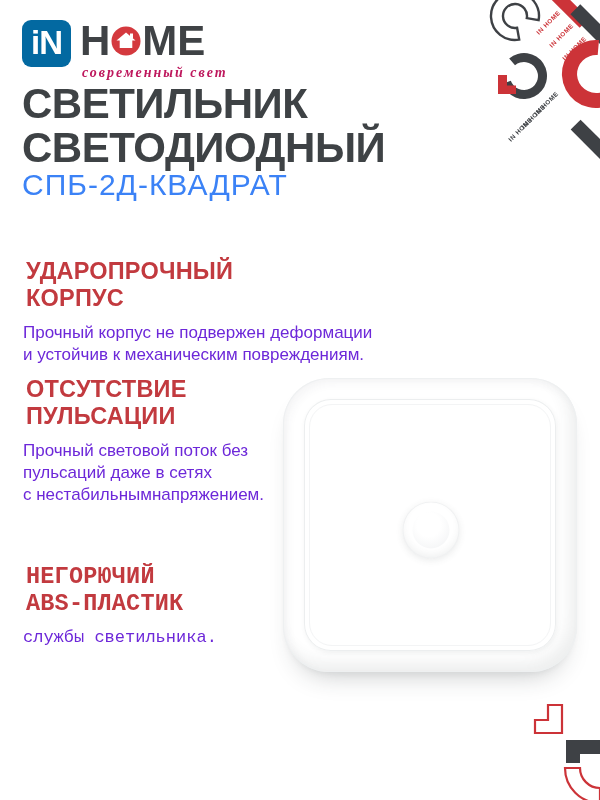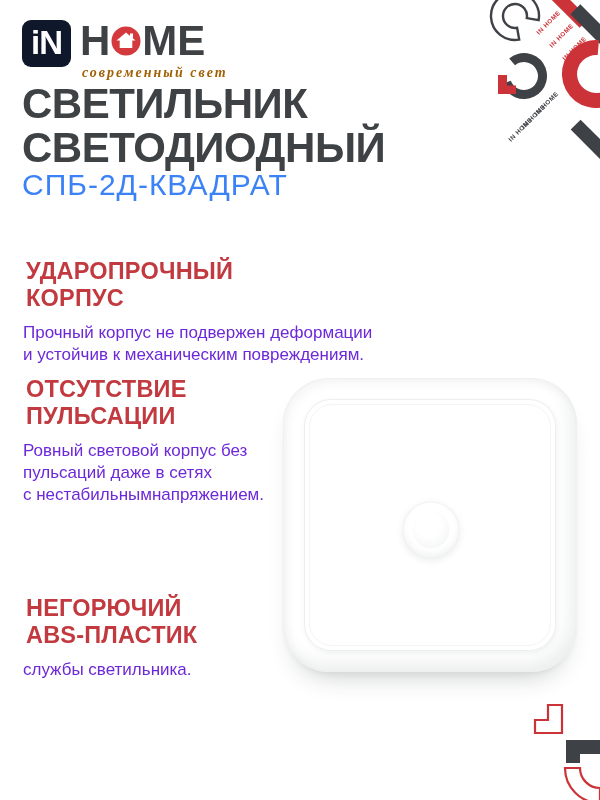--- a/index.html
+++ b/index.html
@@ -1,48 +1,48 @@
 <!DOCTYPE html>
 <html><head>
 <meta charset="utf-8">
 <style>
   html,body{margin:0;padding:0;background:#ffffff;}
   .page{position:relative;width:600px;height:800px;background:#ffffff;overflow:hidden;
         font-family:"Liberation Sans", sans-serif;}
 
   
   .brand{position:absolute;left:22px;top:20px;display:flex;align-items:flex-start;}
-  .badge{width:49px;height:47px;background:#0f172a;border-radius:9px;display:flex;
+  .badge{width:49px;height:47px;background:#0369a1;border-radius:9px;display:flex;
          align-items:center;justify-content:center;}
   .badge span{color:#fff;font-weight:bold;font-size:33px;letter-spacing:-1px;line-height:1;
               transform:translateY(-1px);}
   .brand-right{margin-left:9px;}
   .brand-name{display:flex;align-items:center;color:#3f4245;font-weight:bold;font-size:42px;
               line-height:1;letter-spacing:0px;}
   .o-circle{display:inline-flex;width:30px;height:30px;margin:0 1px;}
-  .tagline{color:#a16207;font-family:"Liberation Serif", serif;font-style:italic;font-weight:bold;
+  .tagline{color:#be185d;font-family:"Liberation Serif", serif;font-style:italic;font-weight:bold;
            font-size:14px;letter-spacing:2px;margin-top:3px;margin-left:2px;}
 
   
   .title{position:absolute;left:22px;top:82px;margin:0;color:#3e4245;font-size:42px;
          font-weight:bold;line-height:1.04;letter-spacing:-0.5px;}
   .title span{display:block;}
   .subtitle{position:absolute;left:22px;top:168px;color:#3b82f6;font-size:30px;
             font-weight:normal;letter-spacing:1px;}
 
   
   .feature{position:absolute;left:22px;}
   .feature h2{margin:4px;color:#c23a3f;font-size:23.5px;font-weight:bold;line-height:1.17;
               letter-spacing:0.2px;}
   .feature h2 span{display:block;}
   .feature p{margin:9px 0 0 1px;color:#6d28d9;font-size:17px;line-height:1.3;}
   .feature p span{display:block;}
   .f1{top:254px;}
   .f2{top:372px;}
-  .f3{top:591px;}
+  .f3{top:559px;font-family:Liberation Mono, monospace;}
 
   
   .product{position:absolute;left:283px;top:378px;width:294px;height:294px;}
   .frame{position:absolute;inset:0;background:#fff;border-radius:46px;
          box-shadow:inset 0 0 0 1px #eef0f1, inset 4px 5px 10px rgba(60,65,70,0.05),
                     inset -7px -9px 16px rgba(60,65,70,0.09),
                     0 16px 26px -14px rgba(40,45,50,0.28), 0 4px 10px -6px rgba(40,45,50,0.10);}
   .panel{position:absolute;inset:21px;background:#fff;border-radius:27px;
          box-shadow:inset 0 0 0 1px #eceeef, 1px 2px 5px rgba(60,65,70,0.07);}
   .panel::before{content:"";position:absolute;inset:5px;border-radius:23px;
@@ -116,21 +116,21 @@
       <span>и устойчив к механическим повреждениям.</span>
     </p>
   </section>
 
   <section class="feature f2">
     <h2>
       <span>ОТСУТСТВИЕ</span>
       <span>ПУЛЬСАЦИИ</span>
     </h2>
     <p>
-      <span>Ровный световой корпус без</span>
+      <span>Прочный световой поток без</span>
       <span>пульсаций даже в сетях</span>
       <span>с нестабильнымнапряжением.</span>
     </p>
   </section>
 
   <section class="feature f3">
     <h2>
       <span>НЕГОРЮЧИЙ</span>
       <span>ABS-ПЛАСТИК</span>
     </h2>

